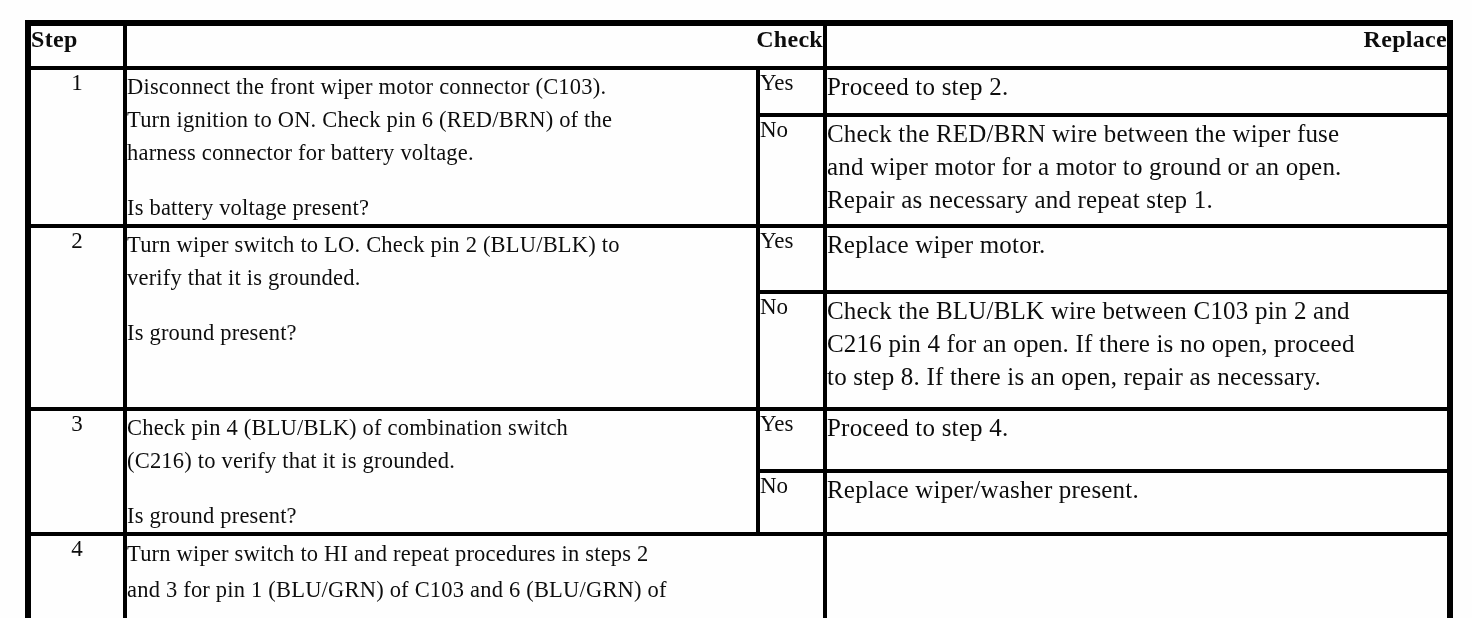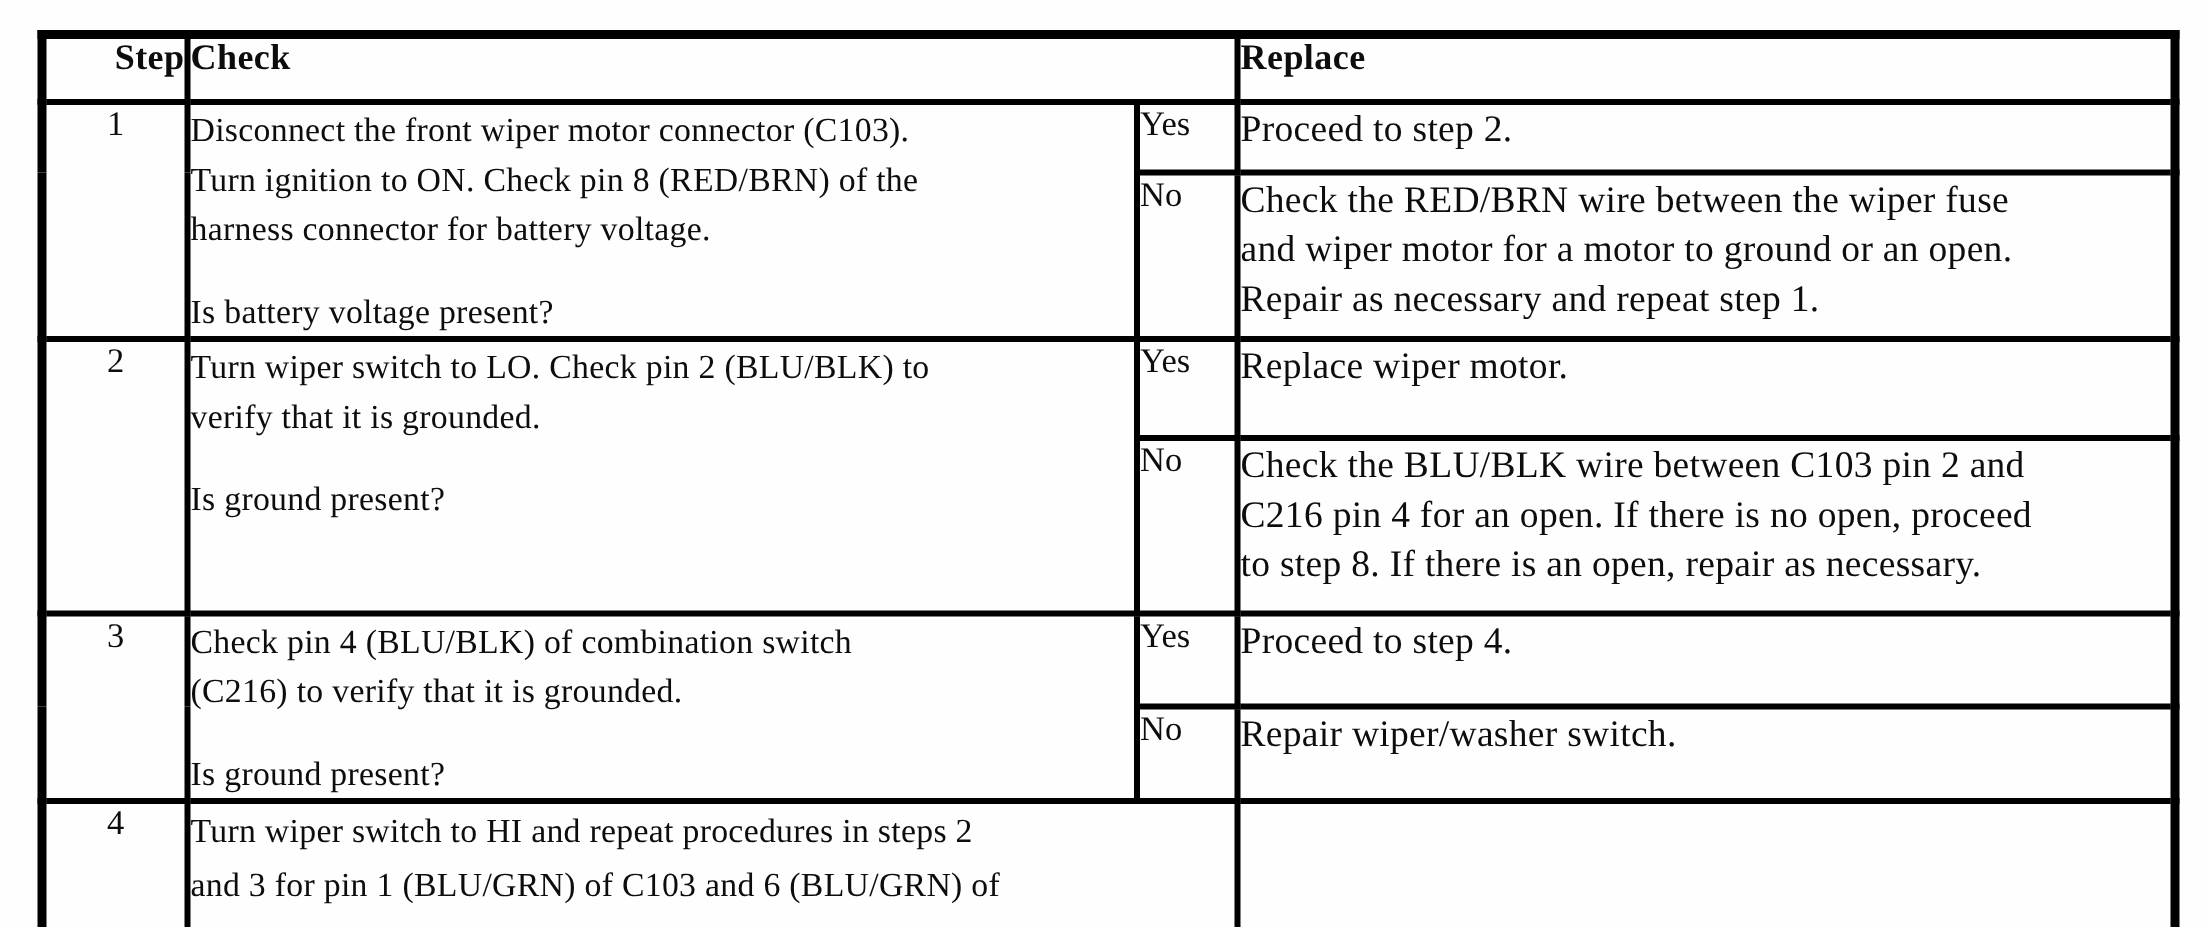--- a/index.html
+++ b/index.html
@@ -27,26 +27,26 @@
   table.diag th,
   table.diag td {
     border: 4px solid #000;
     vertical-align: top;
     padding: 0;
     overflow: hidden;
   }
   th.head {
     font-size: 24px;
     font-weight: bold;
-    text-align: left;
+    text-align: right;
     padding: 8px 8px 0 15px;
     letter-spacing: 0.3px;
   }
   th.head-step {
-    text-align: right;
+    text-align: left;
     padding-left: 0;
     padding-right: 0;
   }
   td.cell-step {
     text-align: center;
     font-size: 23px;
     padding-top: 7px;
   }
   td.cell-check {
     font-size: 22.5px;
@@ -89,21 +89,21 @@
       <th class="head head-step">Step</th>
       <th class="head" colspan="2">Check</th>
       <th class="head">Replace</th>
     </tr>
 
     <tr style="height:43px">
       <td class="cell-step" rowspan="2">1</td>
       <td class="cell-check" rowspan="2">
         <div class="para">
           <div class="line">Disconnect the front wiper motor connector (C103).</div>
-          <div class="line">Turn ignition to ON. Check pin 8 (RED/BRN) of the</div>
+          <div class="line">Turn ignition to ON. Check pin 6 (RED/BRN) of the</div>
           <div class="line">harness connector for battery voltage.</div>
         </div>
         <div class="para">
           <div class="line">Is battery voltage present?</div>
         </div>
       </td>
       <td class="cell-yesno">Yes</td>
       <td class="cell-action">
         <div class="line">Proceed to step 2.</div>
       </td>
@@ -154,21 +154,21 @@
         </div>
       </td>
       <td class="cell-yesno">Yes</td>
       <td class="cell-action">
         <div class="line">Proceed to step 4.</div>
       </td>
     </tr>
     <tr style="height:54px">
       <td class="cell-yesno">No</td>
       <td class="cell-action">
-        <div class="line">Repair wiper/washer switch.</div>
+        <div class="line">Replace wiper/washer present.</div>
       </td>
     </tr>
 
     <tr style="height:115px">
       <td class="cell-step">4</td>
       <td class="cell-check wide" colspan="2">
         <div class="para">
           <div class="line">Turn wiper switch to HI and repeat procedures in steps 2</div>
           <div class="line">and 3 for pin 1 (BLU/GRN) of C103 and 6 (BLU/GRN) of</div>
           <div class="line">C216.</div>

